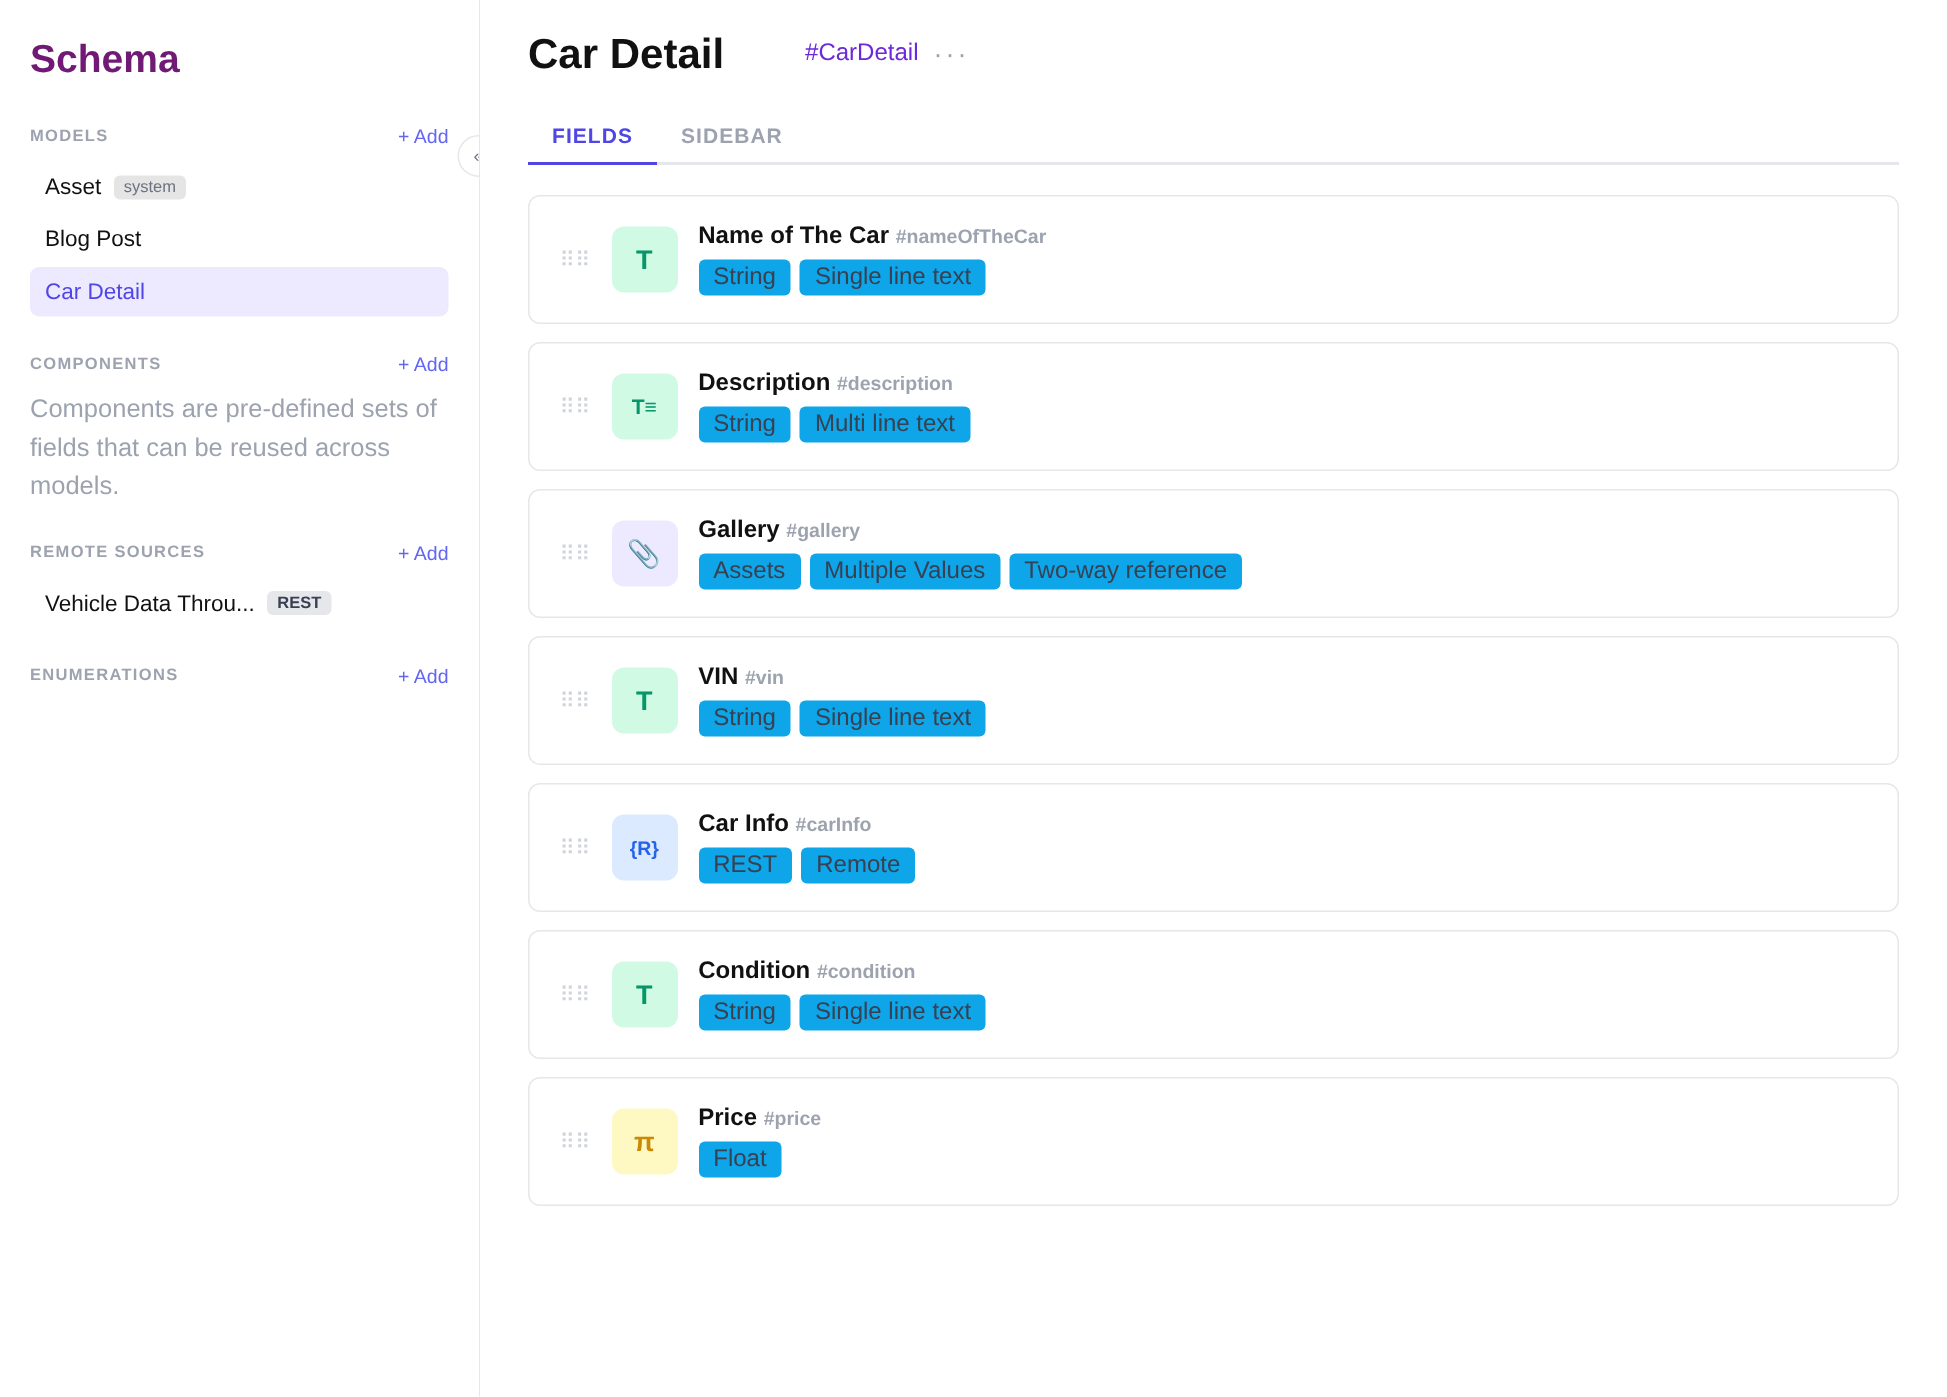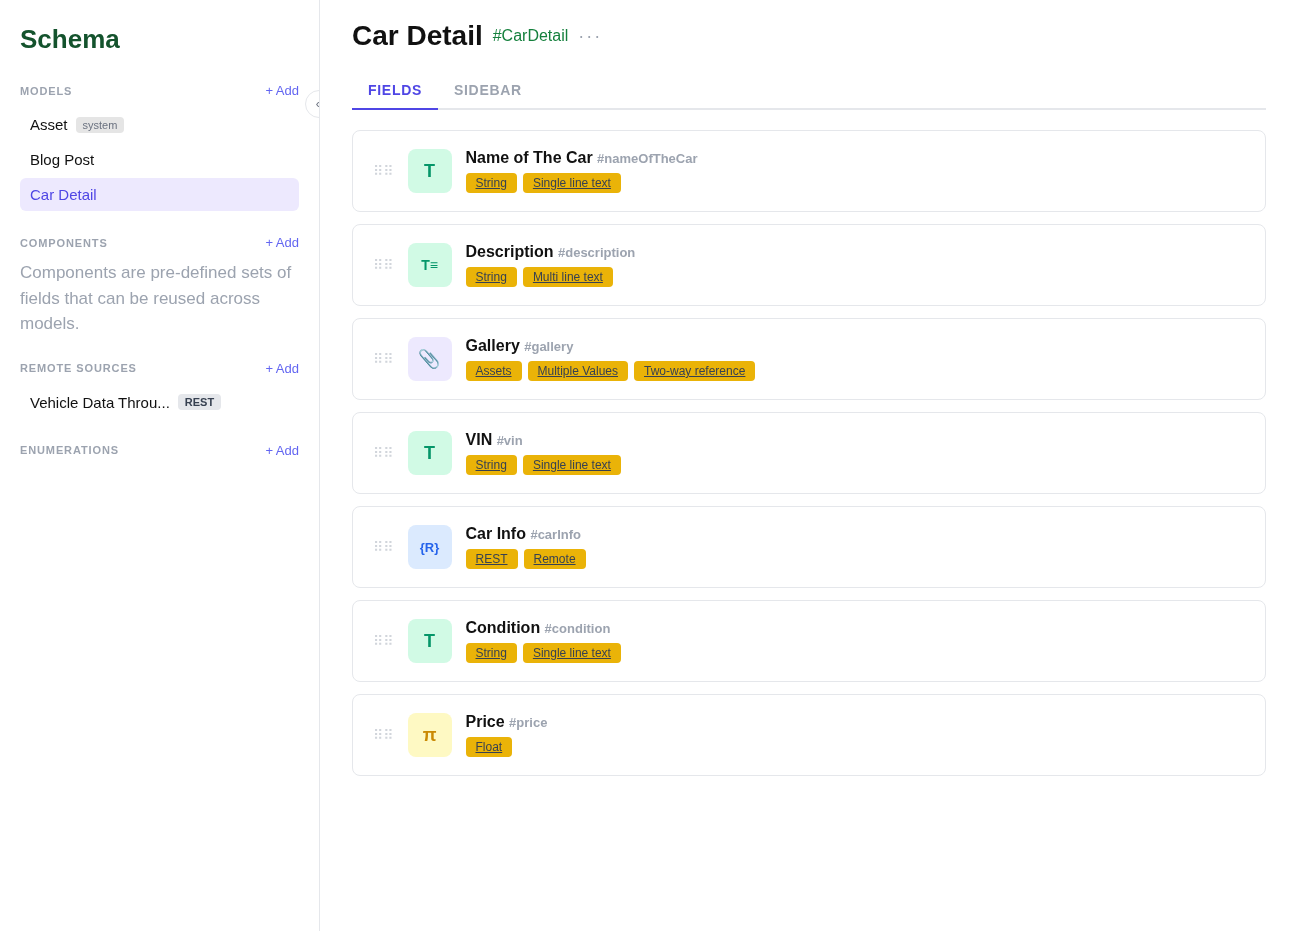--- a/index.html
+++ b/index.html
@@ -11,21 +11,21 @@
       min-width: 320px;
       background: #fff;
       border-right: 1px solid #e5e7eb;
       padding: 24px 20px;
       overflow-y: auto;
       position: relative;
     }
     .sidebar-title {
       font-size: 26px;
       font-weight: 800;
-      color: #14532d;
+      color: #701a75;
       margin-bottom: 28px;
     }
     .section-header {
       display: flex;
       align-items: center;
       justify-content: space-between;
       margin-bottom: 10px;
     }
     .section-label {
       font-size: 11px;
@@ -122,22 +122,23 @@
       gap: 10px;
       margin-bottom: 20px;
     }
     .page-title {
       font-size: 28px;
       font-weight: 800;
       color: #111;
     }
     .page-id {
       font-size: 16px;
-      color: #15803d;
+      color: #6d28d9;
       font-weight: 400;
+      margin-left: 44px;
     }
     .more-btn {
       background: none;
       border: none;
       cursor: pointer;
       color: #9ca3af;
       font-size: 18px;
       letter-spacing: 2px;
     }
 
@@ -208,27 +209,26 @@
       font-size: 13px;
       color: #9ca3af;
       font-weight: 700;
     }
     .field-tags {
       display: flex;
       gap: 6px;
       flex-wrap: wrap;
     }
     .field-tag {
-      background: #eab308;
+      background: #0ea5e9;
       color: #374151;
-      font-size: 12px;
+      font-size: 16px;
       padding: 3px 10px;
       border-radius: 4px;
       font-weight: 500;
-      text-decoration: underline;
     }
   </style>
 </head>
 <body>
 
 <div class="sidebar">
   <div class="sidebar-title">Schema</div>
 
   <div class="section-gap">
     <div class="section-header">

